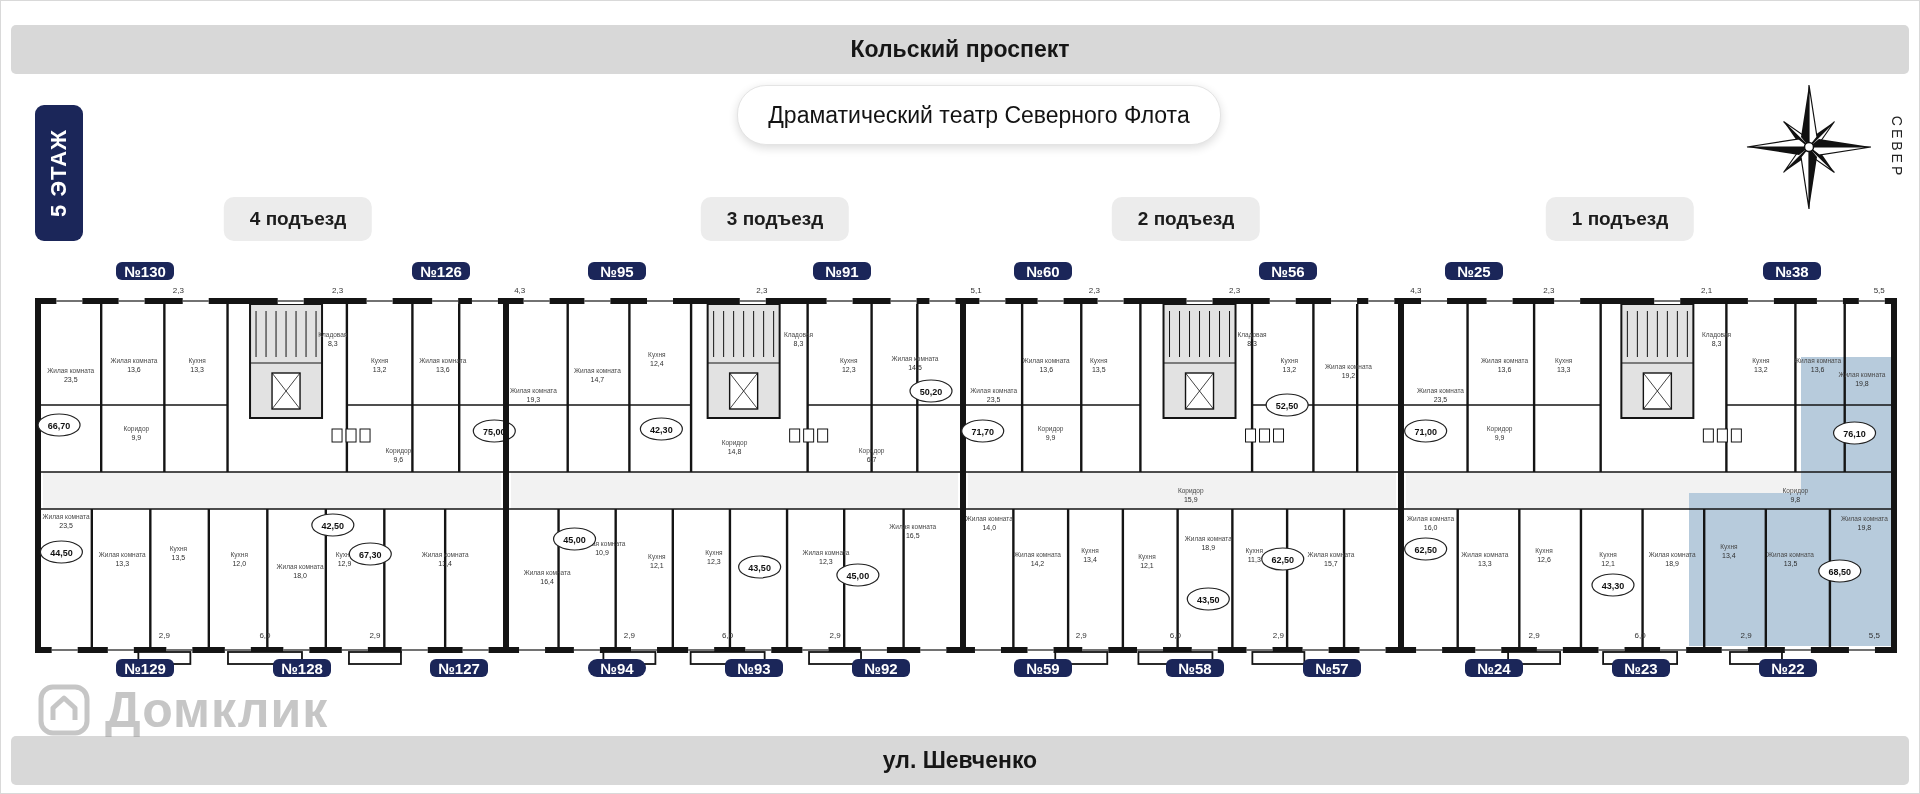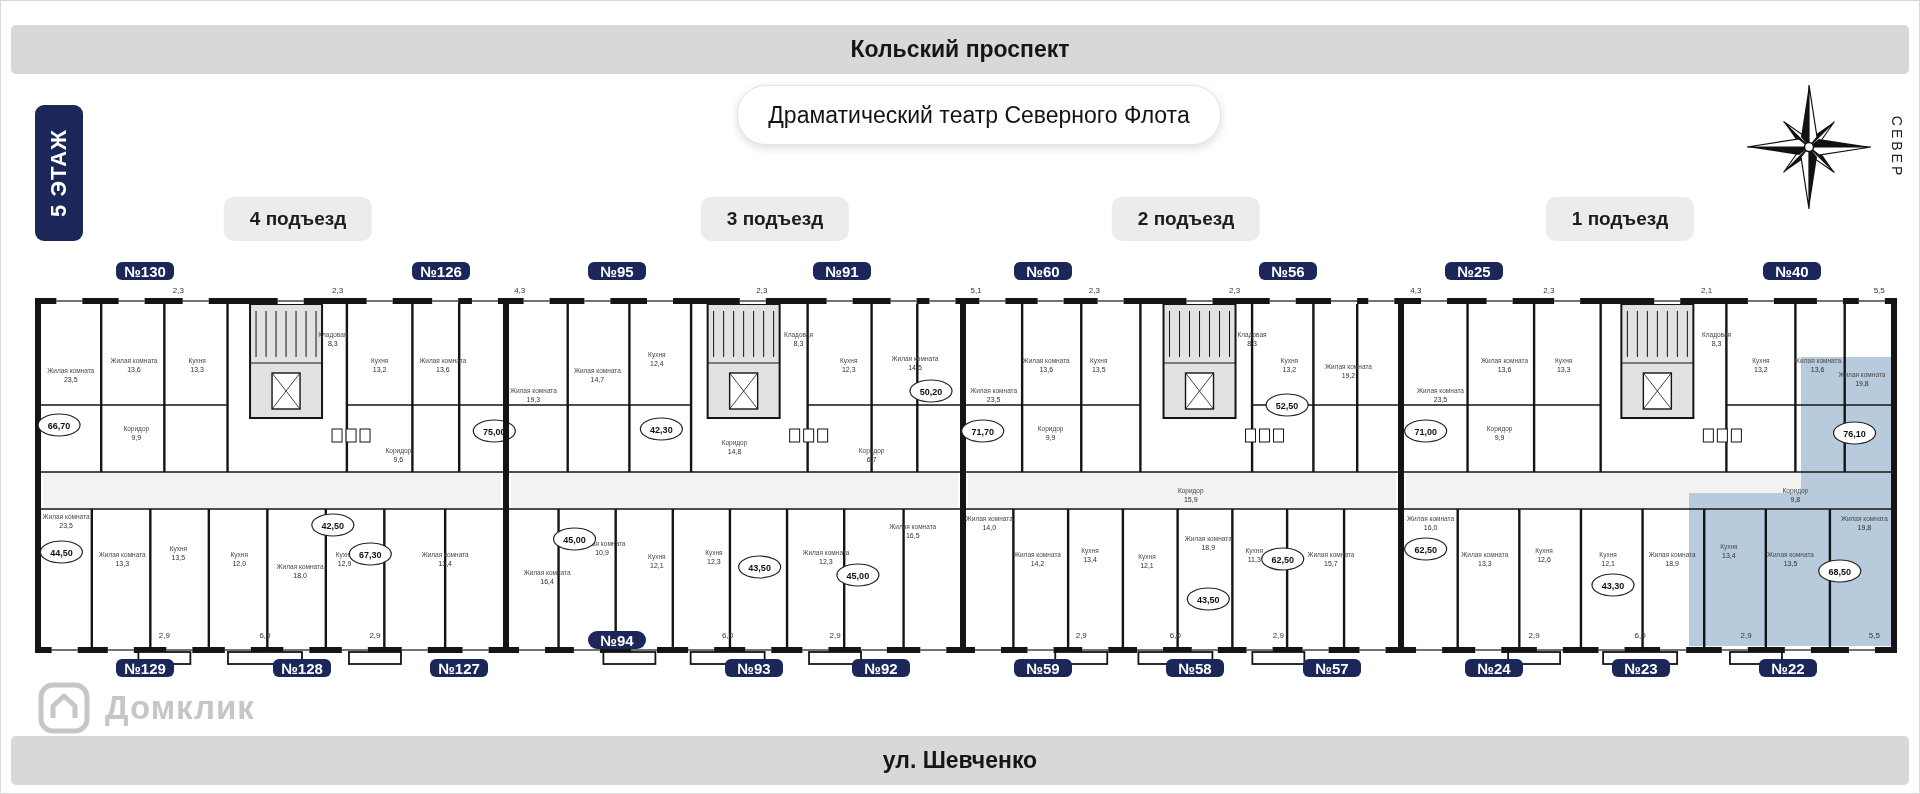--- a/index.html
+++ b/index.html
@@ -23,21 +23,21 @@
   .apt{position:absolute;width:58px;height:18px;transform:translateX(-50%);
        background:var(--navy,#1b2659);border-radius:6px;color:#fff;font-weight:bold;font-size:15px;
        display:flex;align-items:center;justify-content:center;z-index:10;cursor:pointer;}
   .compass{position:absolute;left:1742px;top:66px;width:168px;height:160px;z-index:5;}
   .compass .north{position:absolute;right:6px;top:50%;transform:translateY(-50%);
        writing-mode:vertical-rl;font-size:14px;color:#222;letter-spacing:3px;}
   #plan-svg{position:absolute;left:0;top:0;z-index:1;}
   #plan-svg text{font-family:"Liberation Sans",sans-serif;}
   .watermark{position:absolute;left:36px;top:680px;display:flex;align-items:center;gap:14px;
        opacity:.5;z-index:50;pointer-events:none;}
-  .watermark .wm-text{font-size:33px;font-weight:bold;color:#8f8f8f;letter-spacing:1px;}
+  .watermark .wm-text{font-size:50px;font-weight:bold;color:#8f8f8f;letter-spacing:1px;}
 </style>
 </head>
 <body>
 
 <div id="page">
 
   <div class="bar top">
     <span>Кольский проспект</span>
   </div>
 
@@ -567,25 +567,25 @@
     <div class="pill" style="left: 735px; margin-left: 39px;">3 подъезд</div>
     <div class="pill" style="left: 1185px;">2 подъезд</div>
     <div class="pill" style="left: 1619px;">1 подъезд</div>
     <div class="apt" style="left: 144px; top: 261px;">№130</div>
     <div class="apt" style="left: 440px; top: 261px;">№126</div>
     <div class="apt" style="left: 616px; top: 261px;">№95</div>
     <div class="apt" style="left: 841px; top: 261px;">№91</div>
     <div class="apt" style="left: 1042px; top: 261px;">№60</div>
     <div class="apt" style="left: 1287px; top: 261px;">№56</div>
     <div class="apt" style="left: 1473px; top: 261px;">№25</div>
-    <div class="apt" style="left: 1791px; top: 261px;">№40</div>
+    <div class="apt" style="left: 1791px; top: 261px;">№38</div>
     <div class="apt" style="left: 144px; top: 658px;">№129</div>
     <div class="apt" style="left: 301px; top: 658px;">№128</div>
     <div class="apt" style="left: 458px; top: 658px;">№127</div>
-    <div class="apt" style="left: 616px; top: 630px; border-radius: 12px;">№94</div>
+    <div class="apt" style="left: 616px; top: 658px; border-radius: 12px;">№94</div>
     <div class="apt" style="left: 753px; top: 658px; text-align: right;">№93</div>
     <div class="apt" style="left: 880px; top: 658px;">№92</div>
     <div class="apt" style="left: 1042px; top: 658px;">№59</div>
     <div class="apt" style="left: 1194px; top: 658px;">№58</div>
     <div class="apt" style="left: 1331px; top: 658px;">№57</div>
     <div class="apt" style="left: 1493px; top: 658px;">№24</div>
     <div class="apt" style="left: 1640px; top: 658px;">№23</div>
     <div class="apt" style="left: 1787px; top: 658px;">№22</div>
   </div>
 

